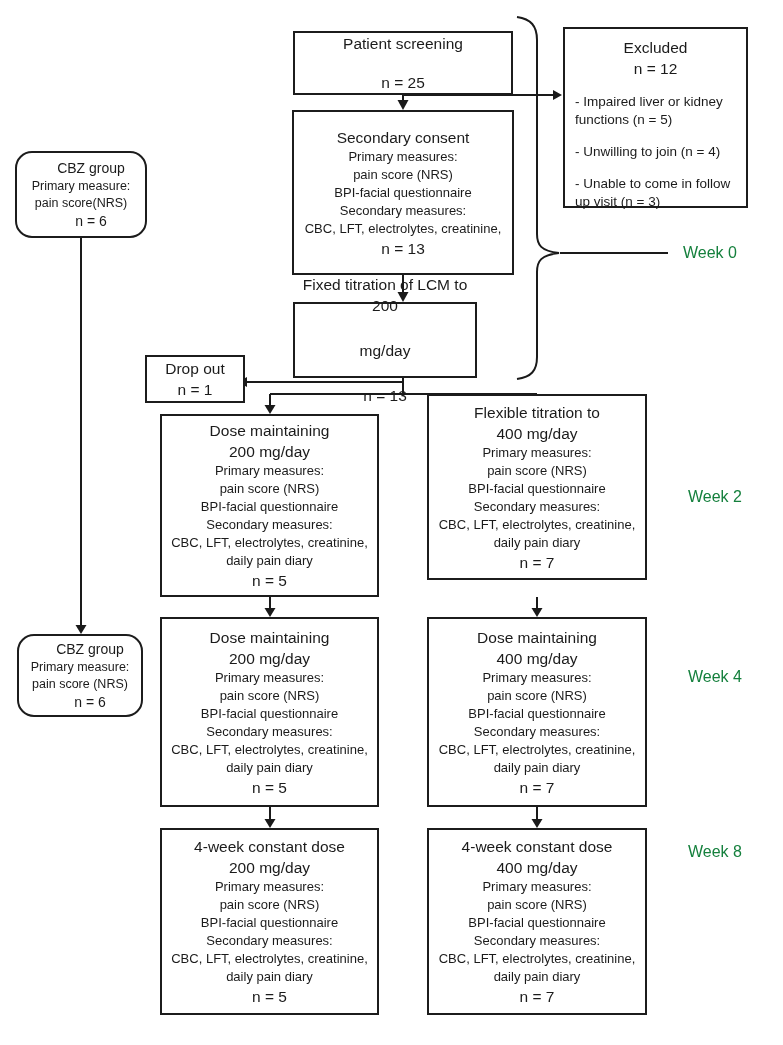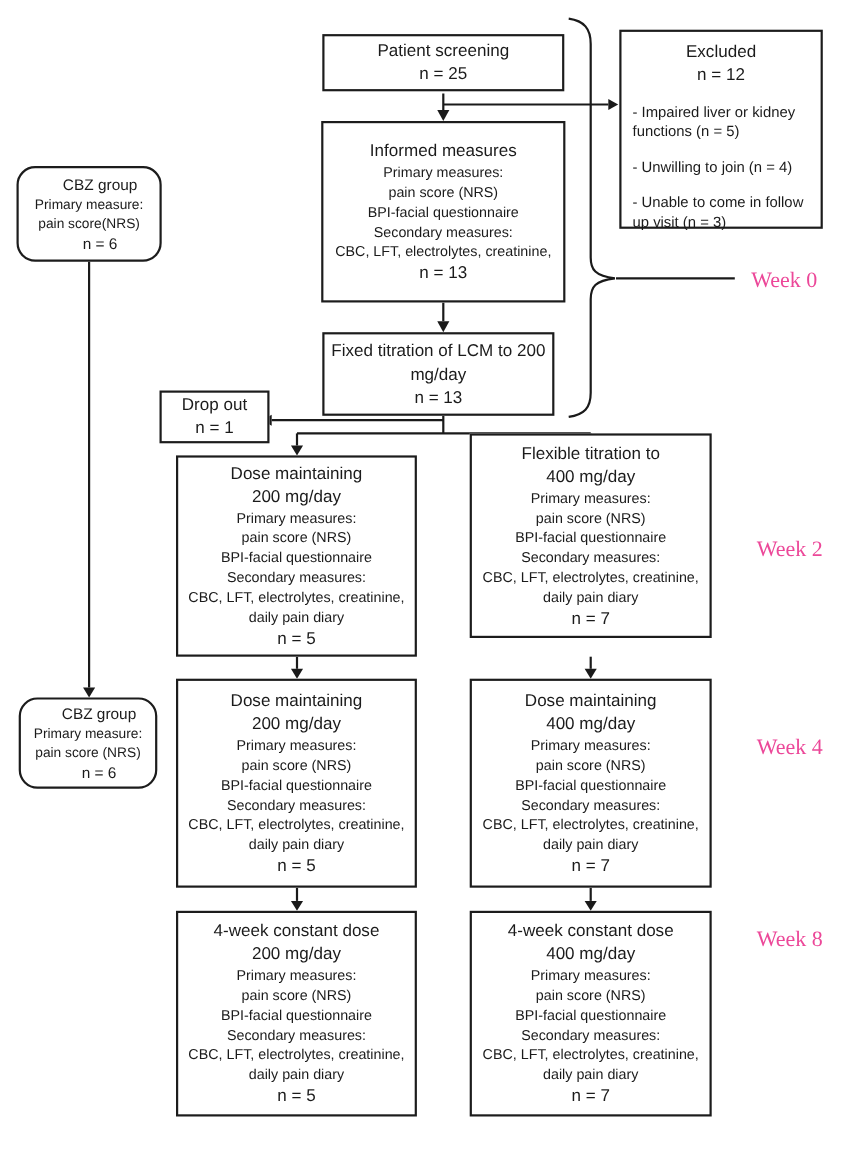--- a/index.html
+++ b/index.html
@@ -16,22 +16,22 @@
   .t { font-size:15.5px; line-height:21px; }
   .s { font-size:13px;  line-height:18px; }
   .cbz .t { font-size:14px;   line-height:19px;margin-left:20px; }
   .cbz .s { font-size:12.5px; line-height:17px; }
   .excluded-box { justify-content:space-between; padding:8px 10px 6px 10px; }
   .reason {
     font-size:13.5px; line-height:18px; text-align:left;
     align-self:stretch; margin:14px 0 0 0;
   }
   .week-label {
-    position:absolute; font-family:Liberation Serif, serif;
-    font-size:20px; color:#ec4899; white-space:nowrap;
+    position:absolute; font-family:Liberation Sans, sans-serif;
+    font-size:16px; color:#15803d; white-space:nowrap;
   }
   svg.connectors { position:absolute; left:0; top:0; }
 </style>
 </head>
 <body>
 
 <div class="canvas">
 
   <svg class="connectors" width="783" height="1045" viewBox="0 0 783 1045">
     <g stroke="#1a1a1a" stroke-width="2" fill="none">
@@ -59,51 +59,51 @@
       <polygon points="264.5,405 275.5,405 270,414"></polygon>
       <polygon points="531.5,405 542.5,405 537,414"></polygon>
       <polygon points="264.5,608 275.5,608 270,617"></polygon>
       <polygon points="531.5,608 542.5,608 537,617"></polygon>
       <polygon points="264.5,819 275.5,819 270,828"></polygon>
       <polygon points="531.5,819 542.5,819 537,828"></polygon>
       <polygon points="75.5,625 86.5,625 81,634"></polygon>
     </g>
   </svg>
 
-  <div class="box" style="left:293px; top:31px; width:220px; height:52px;">
+  <div class="box" style="left:293px; top:31px; width:220px; height:64px;justify-content:space-between;">
     <div class="t">Patient screening</div>
     <div class="t">n = 25</div>
   </div>
 
   <div class="box excluded-box" style="left:563px; top:27px; width:185px; height:181px;">
     <div class="t">Excluded</div>
     <div class="t">n = 12</div>
     <p class="reason">- Impaired liver or kidney functions (n = 5)</p>
     <p class="reason">- Unwilling to join (n = 4)</p>
     <p class="reason">- Unable to come in follow up visit (n = 3)</p>
   </div>
 
   <div class="box" style="left:292px; top:110px; width:222px; height:165px;">
-    <div class="t">Informed measures</div>
+    <div class="t">Secondary consent</div>
     <div class="s">Primary measures:</div>
     <div class="s">pain score (NRS)</div>
     <div class="s">BPI-facial questionnaire</div>
     <div class="s">Secondary measures:</div>
     <div class="s">CBC, LFT, electrolytes, creatinine,</div>
     <div class="t">n = 13</div>
   </div>
 
   <div class="box rounded cbz" style="left:15px; top:151px; width:132px; height:87px;">
     <div class="t">CBZ group</div>
     <div class="s">Primary measure:</div>
     <div class="s">pain score(NRS)</div>
     <div class="t">n = 6</div>
   </div>
 
-  <div class="box" style="left:293px; top:302px; width:211px; height:76px;">
+  <div class="box" style="left:293px; top:302px; width:184px; height:76px;gap:24px;">
     <div class="t">Fixed titration of LCM to 200</div>
     <div class="t">mg/day</div>
     <div class="t">n = 13</div>
   </div>
 
   <div class="box" style="left:145px; top:355px; width:100px; height:48px;">
     <div class="t">Drop out</div>
     <div class="t">n = 1</div>
   </div>
 

